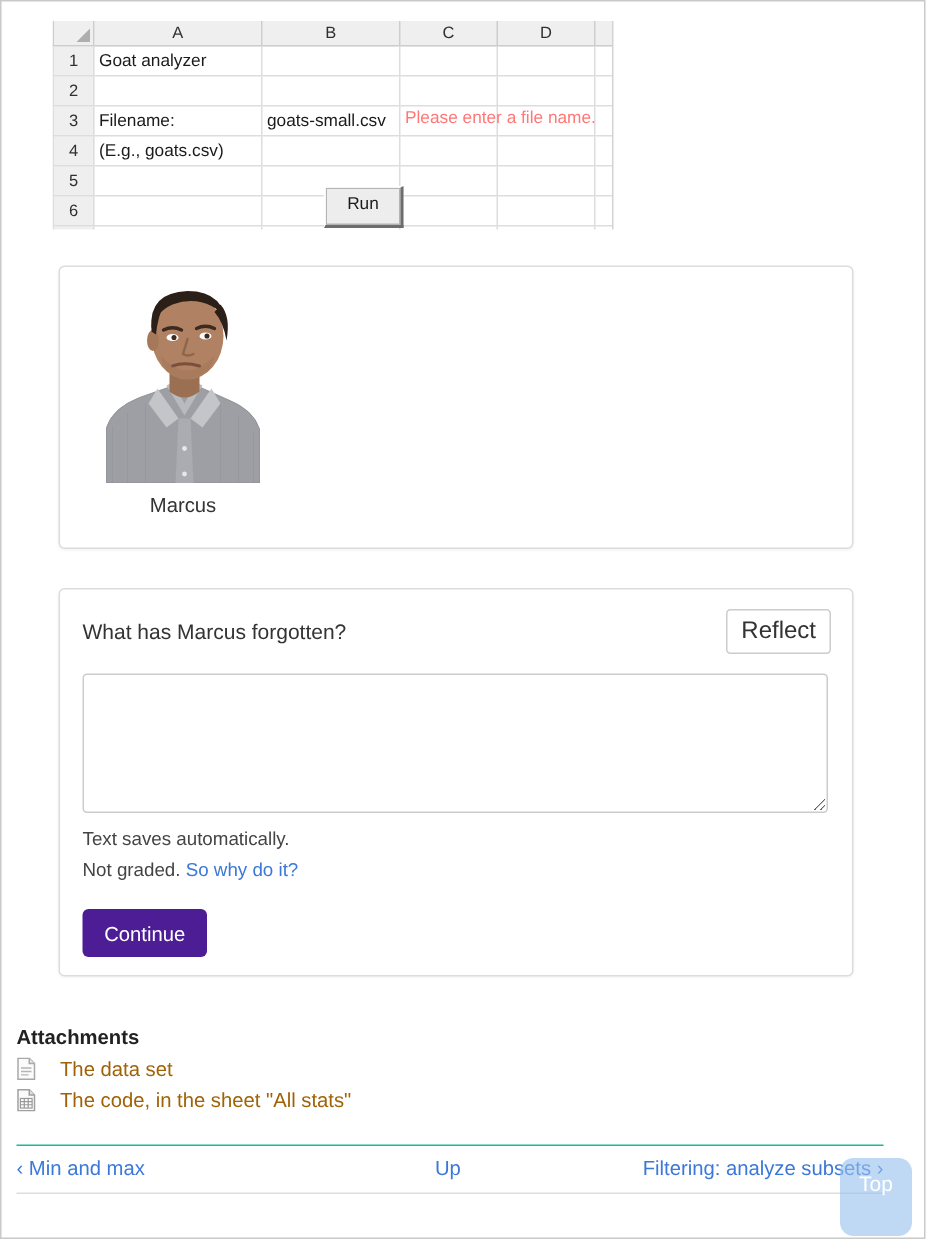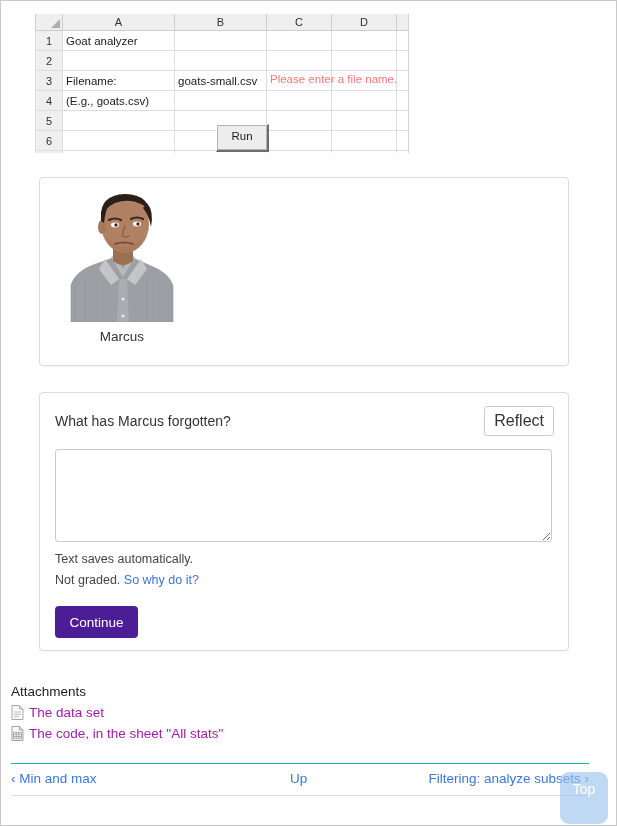--- a/index.html
+++ b/index.html
@@ -228,34 +228,35 @@
 
   
   #attachments {
     position: absolute;
     left: 10px;
     top: 683px;
     width: 560px;
   }
   .attach-title {
     font-size: 13.5px;
-    font-weight: normal;
+    font-weight: bold;
     color: #222222;
     margin-bottom: 3px;
   }
   .attach-row {
     display: flex;
     align-items: center;
     height: 21px;
     gap: 5px;
   }
   .attach-row a {
-    color: #a21caf;
+    color: #a16207;
     font-size: 13.5px;
     text-decoration: none;
+    margin-left: 11px;
   }
   .doc-icon { width: 13px; height: 15px; display: block; }
 
   
   #footer-nav {
     position: absolute;
     left: 10px;
     top: 762px;
     width: 578px;
     border-top: 1px solid #14b8a6;

